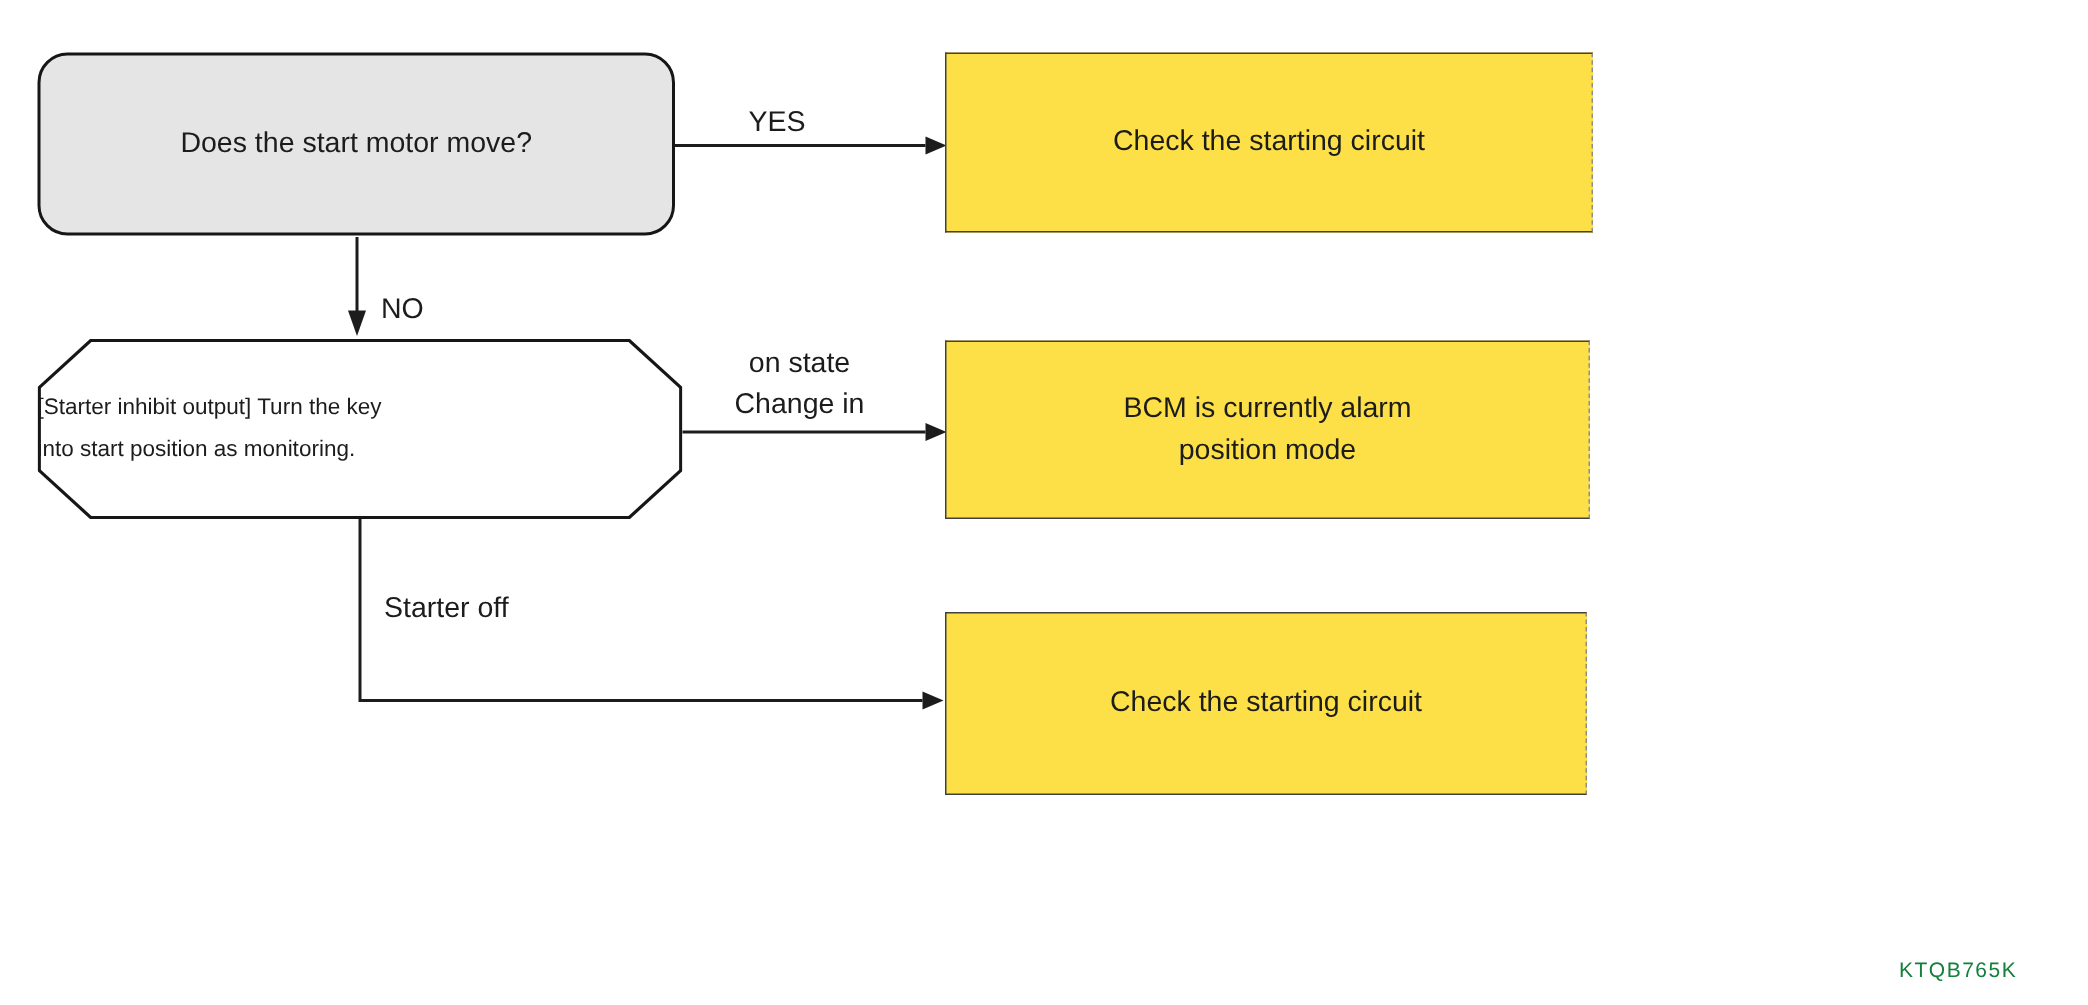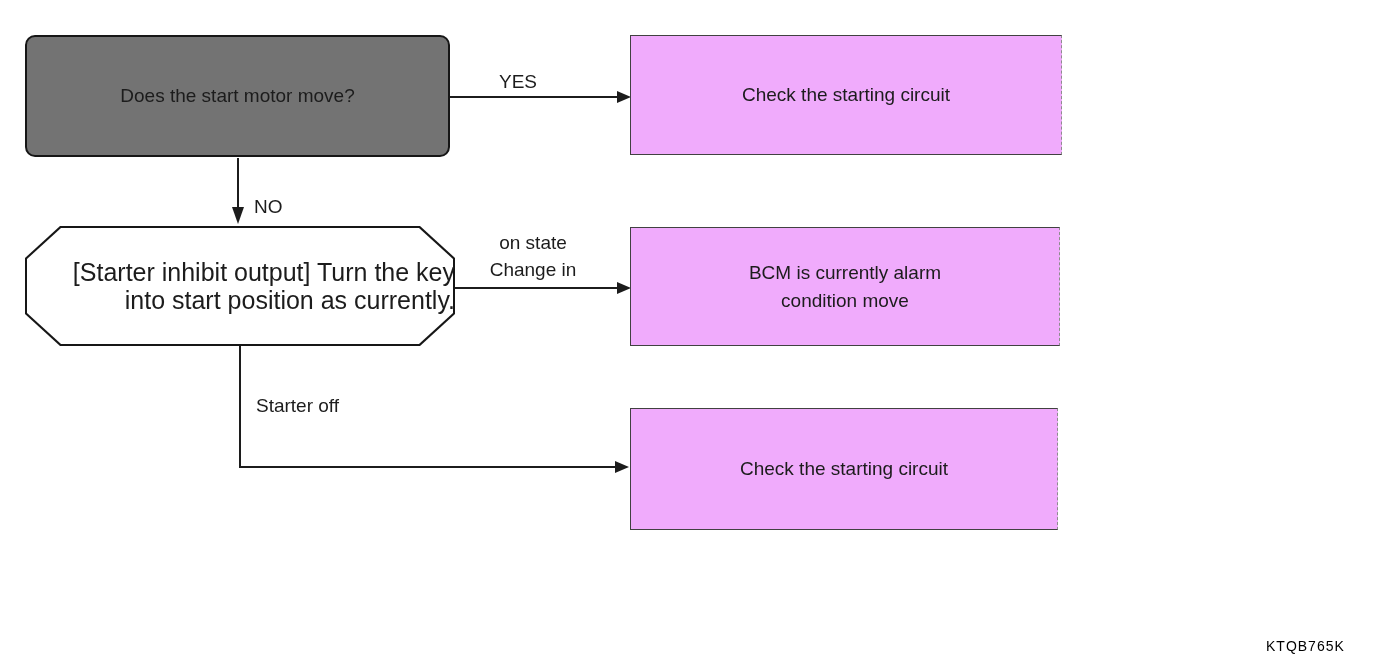--- a/index.html
+++ b/index.html
@@ -22,27 +22,27 @@
     align-items: center;
     justify-content: center;
     text-align: center;
     font-size: 19px;
     line-height: 28px;
     color: #1c1c1c;
     box-sizing: border-box;
   }
   .rounded-node {
     border: 2px solid #161616;
-    border-radius: 10px;
-    background: #737373;
+    border-radius: 20px;
+    background: #e5e5e5;
   }
   .rect-node {
     border: 1px solid #414141;
     border-right: 1px dashed #8d8d8d;
-    background: #f0abfc;
+    background: #fde047;
     text-align: right;
   }
   
   .octagon-outer {
     position: absolute;
     background: #161616;
     clip-path: polygon(35px 0, calc(100% - 35px) 0, 100% 32px,
                        100% calc(100% - 32px), calc(100% - 35px) 100%,
                        35px 100%, 0 calc(100% - 32px), 0 32px);
   }
@@ -52,24 +52,24 @@
     background: #ffffff;
     clip-path: polygon(34px 0, calc(100% - 34px) 0, 100% 31px,
                        100% calc(100% - 31px), calc(100% - 34px) 100%,
                        34px 100%, 0 calc(100% - 31px), 0 31px);
   }
   .octagon-text {
     position: absolute;
     inset: 0;
     display: flex;
     flex-direction: column;
-    align-items: flex-end;
+    align-items: flex-start;
     justify-content: center;
     text-align: center;
-    font-size: 25px;
+    font-size: 15px;
     line-height: 28px;
   }
   .edge-label {
     position: absolute;
     font-size: 19px;
     line-height: 27px;
     color: #1c1c1c;
     white-space: nowrap;
   }
   .edge-label.centered { text-align: center; }
@@ -87,21 +87,21 @@
     stroke-width: 2;
     fill: none;
   }
   #connectors polygon { fill: #1c1c1c; }
   .figure-code {
     position: absolute;
     left: 1266px;
     top: 638px;
     font-size: 14px;
     letter-spacing: 1px;
-    color: #000000;
+    color: #15803d;
   }
 </style>
 </head>
 <body>
 
 <div id="canvas">
 
   <svg id="connectors" viewBox="0 0 1392 670" xmlns="http://www.w3.org/2000/svg">
 
     <g>
@@ -131,27 +131,27 @@
 
   <div class="node rect-node" style="left:630px; top:35px; width:432px; height:120px;">
     <span>Check the starting circuit</span>
   </div>
 
   <div style="position:absolute; left:25px; top:226px; width:430px; height:120px;">
     <div class="octagon-outer" style="inset:0;"></div>
     <div class="octagon-inner"></div>
     <div class="octagon-text line-block">
       <span>[Starter inhibit output] Turn the key</span>
-      <span>into start position as currently.</span>
+      <span>into start position as monitoring.</span>
     </div>
   </div>
 
   <div class="node rect-node line-block" style="left:630px; top:227px; width:430px; height:119px; flex-direction:column;">
     <span>BCM is currently alarm</span>
-    <span>condition move</span>
+    <span>position mode</span>
   </div>
 
   <div class="node rect-node" style="left:630px; top:408px; width:428px; height:122px;">
     <span>Check the starting circuit</span>
   </div>
 
   <div class="edge-label centered" style="left:480px; top:68px; width:76px;">YES</div>
 
   <div class="edge-label" style="left:254px; top:174px;margin-top:19px;">NO</div>
 

